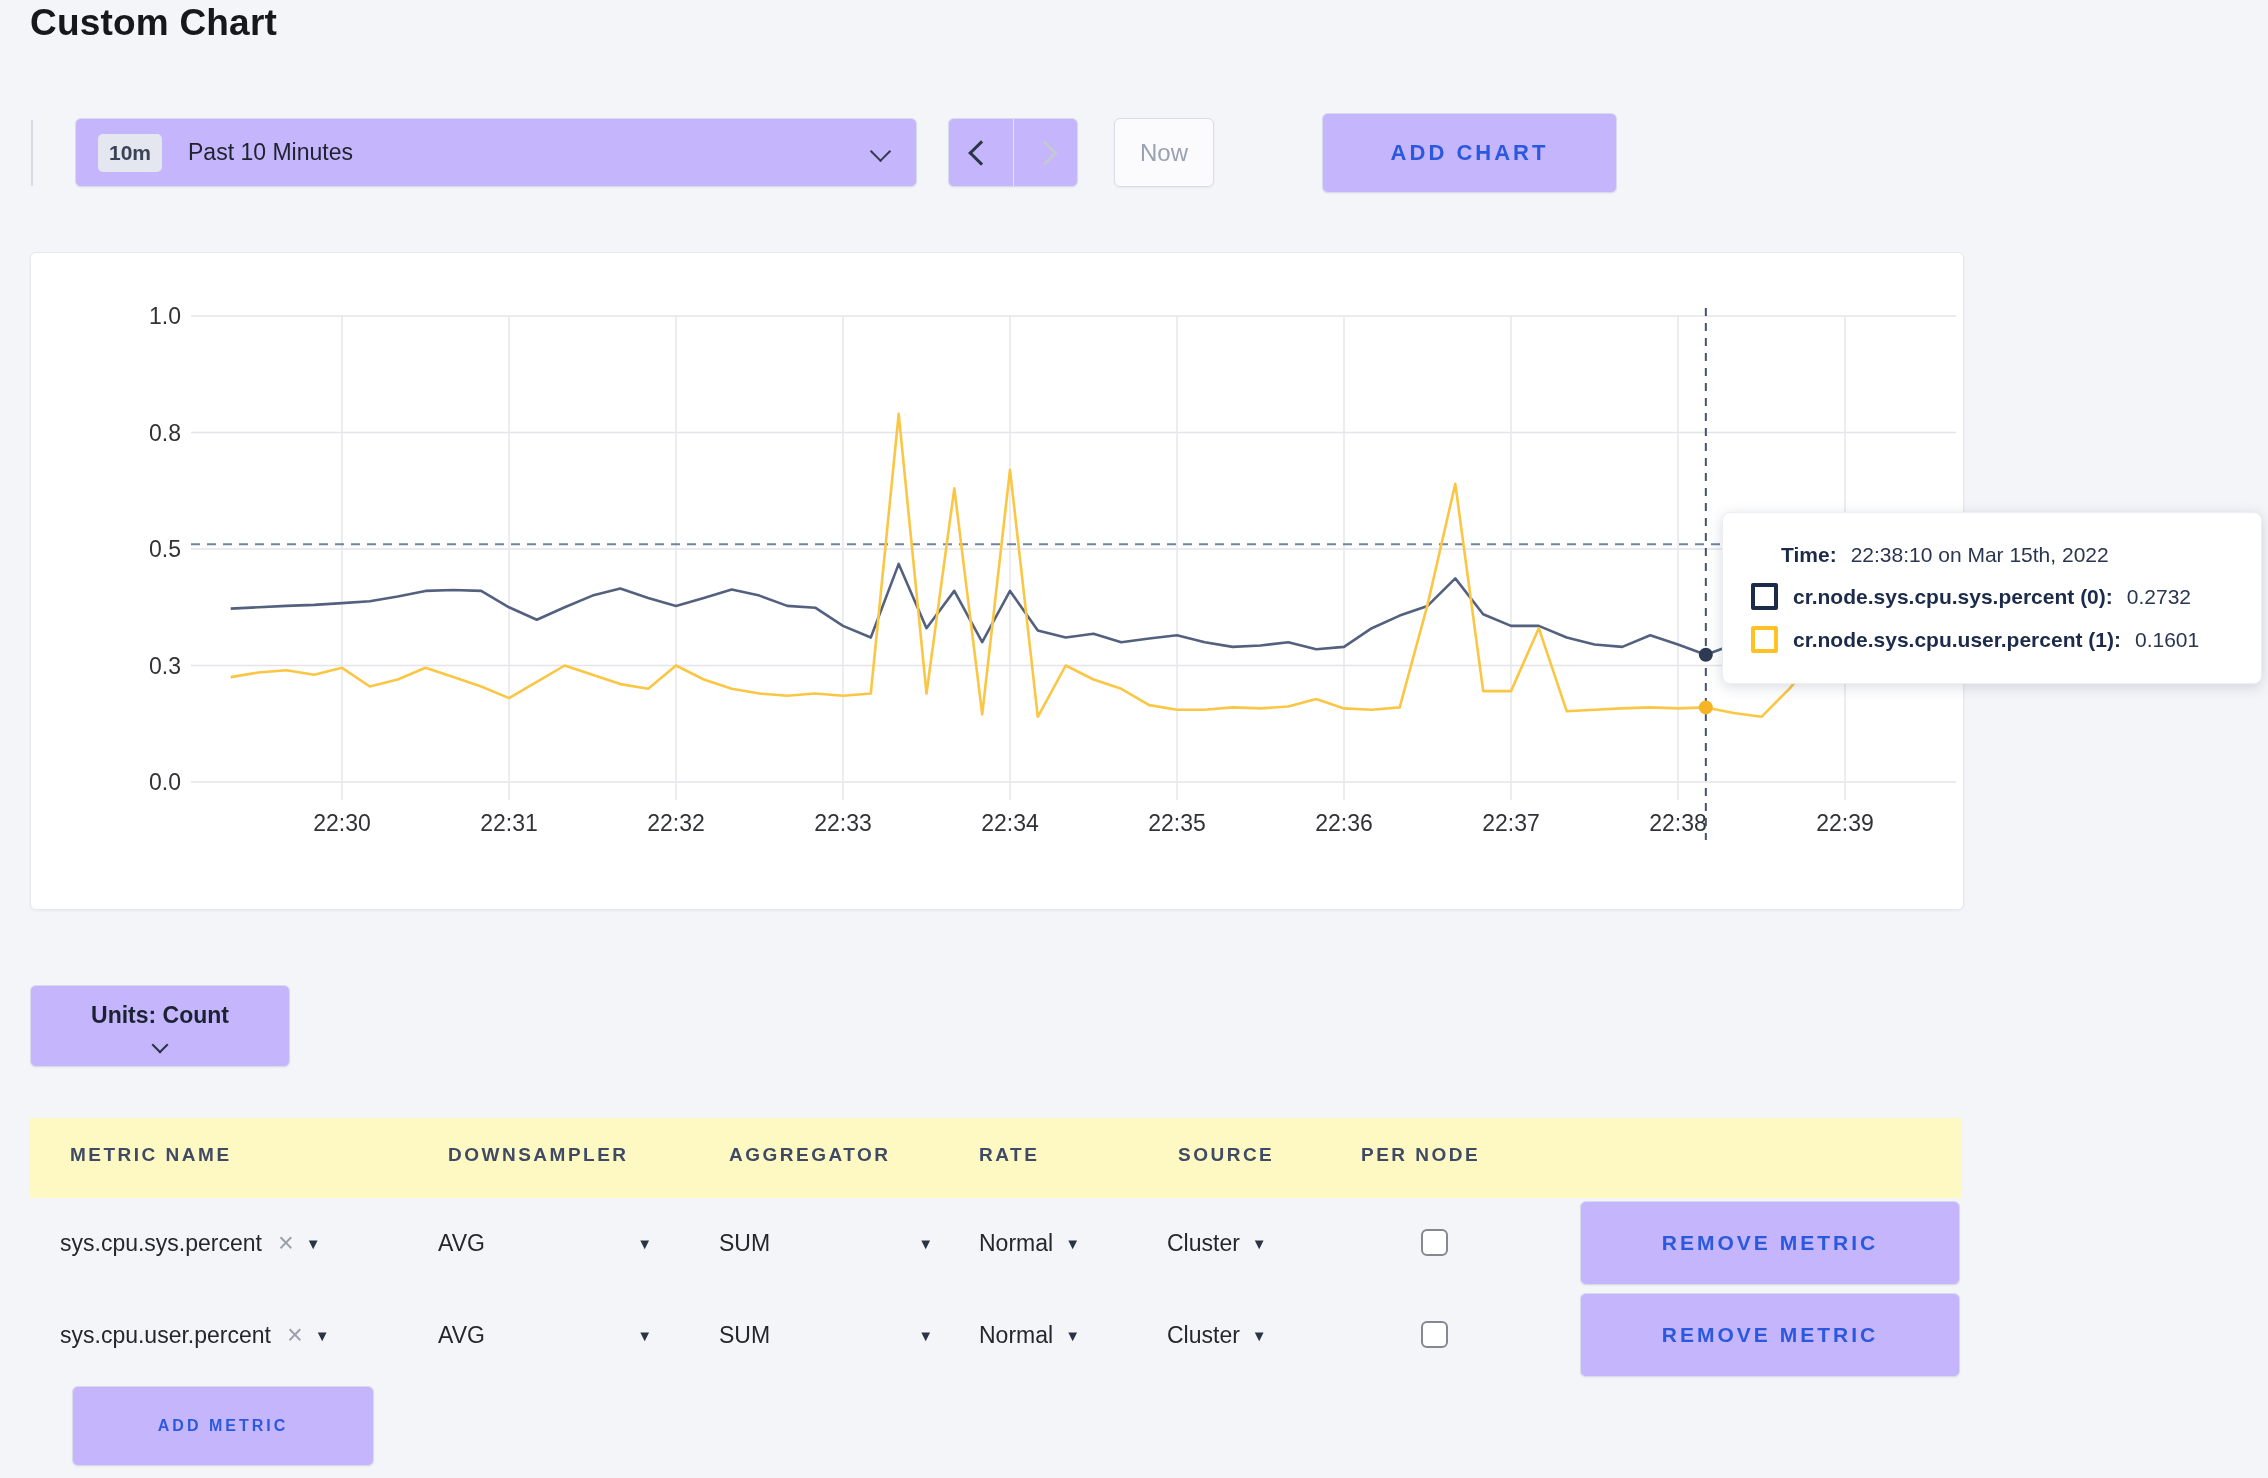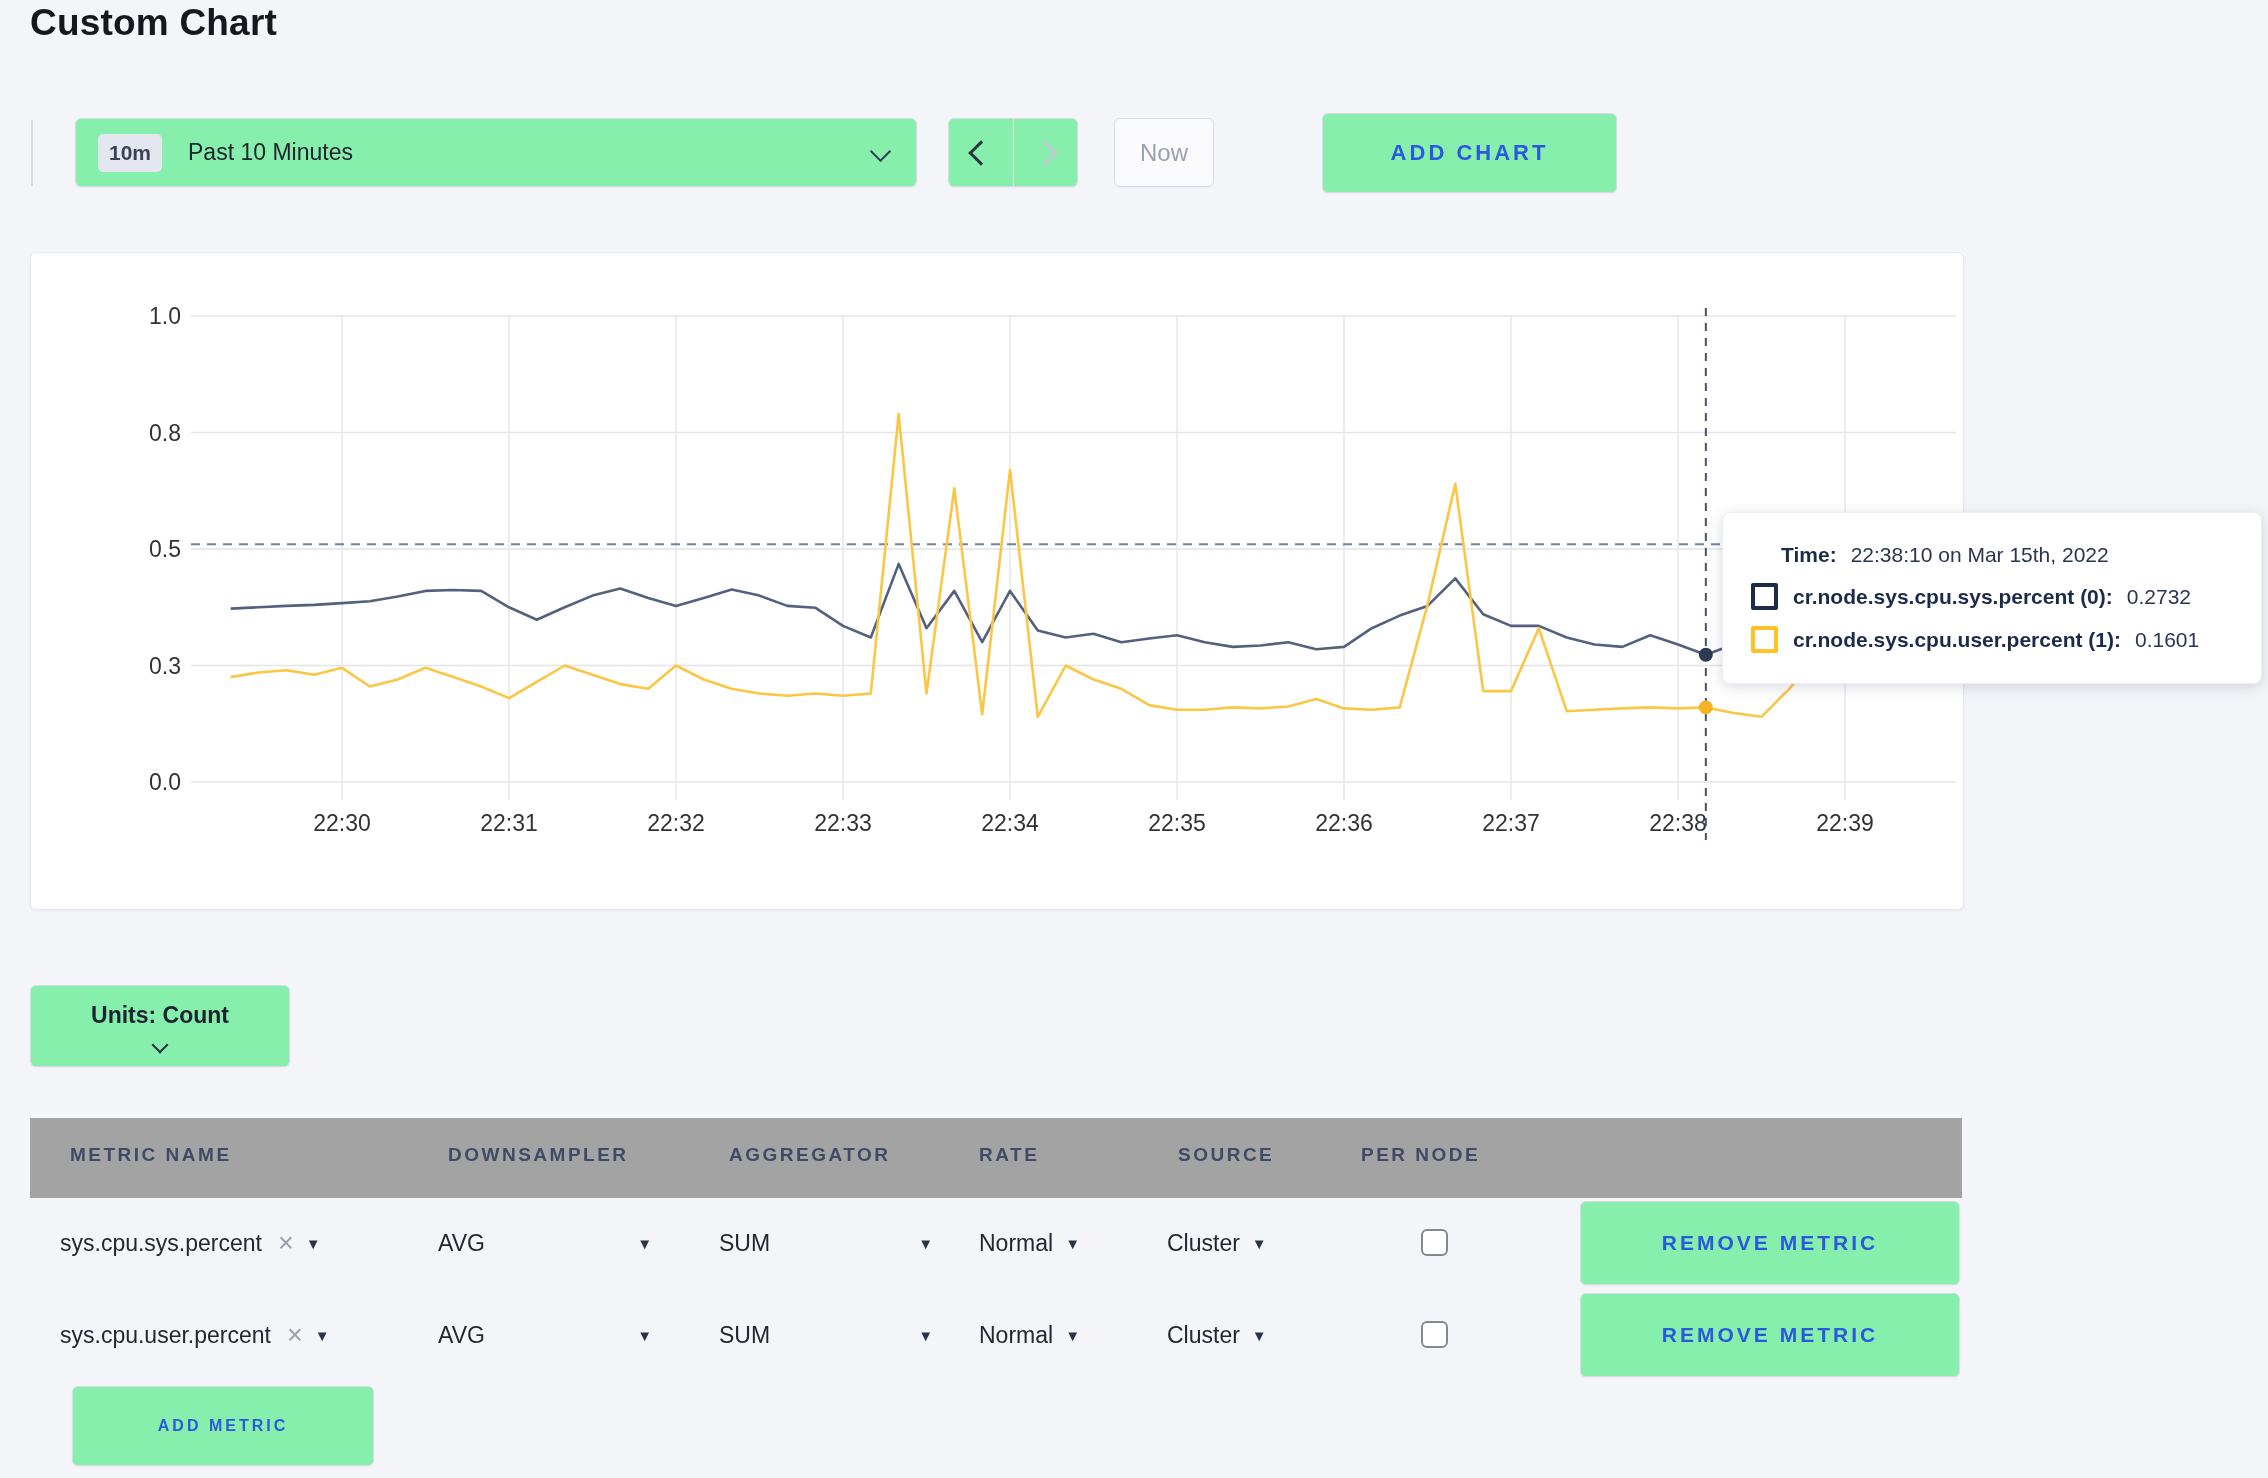--- a/index.html
+++ b/index.html
@@ -1,21 +1,21 @@
 <!DOCTYPE html>
 <html><head>
 <meta charset="utf-8">
 <style>
   html,body{margin:0;padding:0;background:#f4f5f9;}
   #page{position:relative;width:2268px;height:1478px;background:#f4f5f9;overflow:hidden;
         font-family:"Liberation Sans",sans-serif;color:#25282e;}
   
   .page-title{position:absolute;left:30px;top:2px;font-size:37px;font-weight:600;color:#16181d;letter-spacing:.2px;}
   .toolbar-divider{position:absolute;left:31px;top:120px;width:2px;height:66px;background:#d9dbe4;}
-  .box{background:#86efac;border:1px solid #d8dce8;border-radius:6px;box-shadow:0 1px 2px rgba(55,65,95,.06);box-sizing:border-box;}
+  .box{background:#c4b5fd;border:1px solid #d8dce8;border-radius:6px;box-shadow:0 1px 2px rgba(55,65,95,.06);box-sizing:border-box;}
   .time-dropdown{position:absolute;left:75px;top:118px;width:842px;height:69px;display:flex;align-items:center;cursor:pointer;}
   .time-badge{margin-left:22px;background:#e4e7f0;border-radius:5px;padding:7px 11px;font-size:21px;font-weight:700;color:#3c4355;}
   .time-label{margin-left:26px;font-size:23px;color:#20242e;}
   .chev{width:13px;height:13px;border-right:2px solid #343b4e;border-bottom:2px solid #343b4e;transform:rotate(45deg);display:inline-block;}
   .time-dropdown .chev{position:absolute;right:28px;top:25px;}
   .arrow-group{position:absolute;left:948px;top:118px;width:130px;height:69px;display:flex;}
   .arrow-half{flex:1;display:flex;align-items:center;justify-content:center;cursor:pointer;}
   .arrow-half + .arrow-half{border-left:1px solid #e2e4ec;}
   .chev-left{width:15px;height:15px;border-right:3px solid #2c3547;border-bottom:3px solid #2c3547;transform:rotate(135deg);}
   .chev-right{width:15px;height:15px;border-right:3px solid #c3c8d4;border-bottom:3px solid #c3c8d4;transform:rotate(-45deg);}
@@ -36,21 +36,21 @@
   .tt-time{margin-left:30px;}
   .tt-label{font-weight:700;color:#1c2b4a;}
   .tt-value{margin-left:14px;color:#2a3550;}
   .tt-sq{width:19px;height:19px;border:4px solid #1c2b4a;border-radius:2px;background:#fff;margin-right:15px;flex:0 0 auto;}
   
   .units-box{position:absolute;left:30px;top:985px;width:260px;height:82px;display:flex;align-items:center;justify-content:center;gap:16px;cursor:pointer;flex-direction:column;}
   .units-text{font-size:23px;font-weight:700;color:#1b2333;}
   .chev-sm{width:10px;height:10px;border-right:2px solid #2d3342;border-bottom:2px solid #2d3342;transform:rotate(45deg);margin-top:-6px;}
   .remove-chart{position:absolute;left:310px;top:985px;width:358px;height:82px;}
   
-  .table-header-band{position:absolute;left:30px;top:1118px;width:1932px;height:80px;background:#a3a3a3;}
+  .table-header-band{position:absolute;left:30px;top:1118px;width:1932px;height:80px;background:#fef9c3;}
   .th{position:absolute;top:26px;font-size:19px;font-weight:700;letter-spacing:2.5px;color:#3f4b66;text-transform:uppercase;}
   .metric-row{position:absolute;left:30px;width:1932px;height:92px;}
   .cell{position:absolute;top:0;height:92px;display:flex;align-items:center;font-size:23px;color:#24272e;}
   .caret{font-size:15px;color:#2b3445;margin-left:12px;cursor:pointer;}
   .x-icon{font-size:27px;color:#9aa0ab;margin-left:16px;cursor:pointer;line-height:1;}
   .sel-wide{justify-content:space-between;width:214px;cursor:pointer;}
   .sel-inline{cursor:pointer;}
   .checkbox{position:absolute;left:1391px;top:32px;width:27px;height:27px;border:2px solid #84888f;border-radius:6px;background:#fff;cursor:pointer;box-sizing:border-box;}
   .remove-metric{position:absolute;left:1530px;top:4px;width:380px;height:84px;font-size:21px;}
   .add-metric{position:absolute;left:52px;top:1386px;width:302px;height:80px;font-size:16px;}

